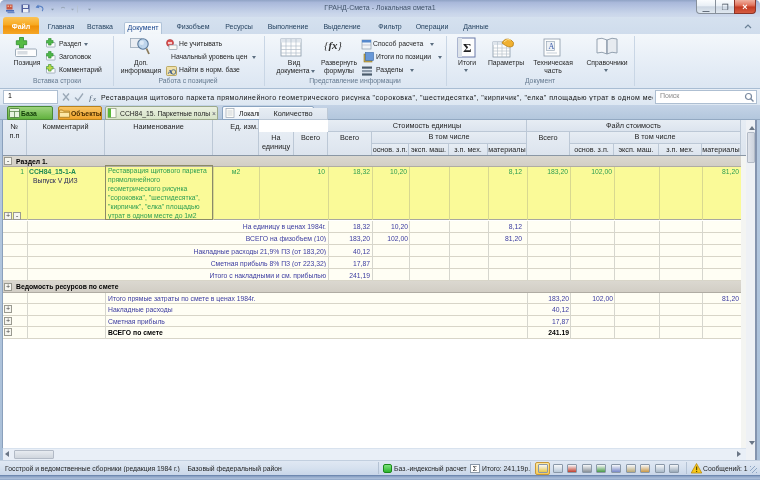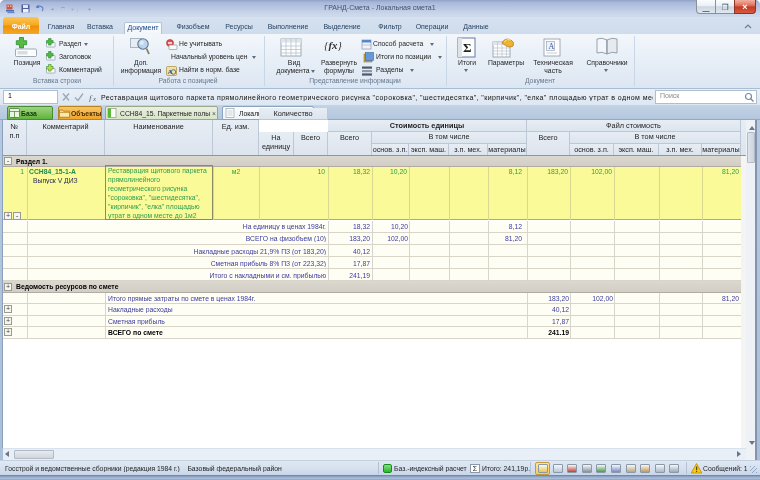--- a/index.html
+++ b/index.html
@@ -281,23 +281,23 @@
   <g stroke="#b8c0cc" stroke-width="0.7">
       <line x1="2.5" y1="3" x2="7.5" y2="3"></line>
       <line x1="2.5" y1="5" x2="7.5" y2="5"></line>
       <line x1="2.5" y1="7" x2="7.5" y2="7"></line>
     </g>
 </svg>
 <div id="gridbg"></div>
 <div class="hc" style="left:3px;top:120px;width:24px;height:36px;padding-top:2px;font-size:7.3px;">№<br>п.п</div>
 <div class="hc" style="left:27px;top:120px;width:78px;height:36px;padding-top:2px;font-size:7.3px;">Комментарий</div>
 <div class="hc" style="left:105px;top:120px;width:108px;height:36px;padding-top:2px;font-size:7.3px;">Наименование</div>
-<div class="hc" style="left:213px;top:120px;width:46px;height:36px;padding-top:2px;font-size:7.3px;">Ед. изм.</div>
+<div class="hc" style="left:213px;top:120px;width:46px;height:36px;padding-top:2px;font-size:7.3px;text-align:right;">Ед. изм.</div>
 <div class="hc" style="left:259px;top:108px;width:69px;height:12px;padding-top:1px;font-size:7.3px;">Количество</div>
-<div class="hc" style="left:328px;top:120px;width:199px;height:12px;padding-top:1px;font-size:7.3px;font-weight:bold;">Стоимость единицы</div>
+<div class="hc" style="left:328px;top:120px;width:199px;height:12px;padding-top:1px;font-size:7.3px;">Стоимость единицы</div>
 <div class="hc" style="left:527px;top:120px;width:214px;height:12px;padding-top:1px;font-size:7.3px;">Файл стоимость</div>
 <div class="hc" style="left:259px;top:132px;width:35px;height:24px;padding-top:1px;font-size:7.3px;">На<br>единицу</div>
 <div class="hc" style="left:294px;top:132px;width:34px;height:24px;padding-top:1px;font-size:7.3px;">Всего</div>
 <div class="hc" style="left:328px;top:132px;width:44px;height:24px;padding-top:1px;font-size:7.3px;">Всего</div>
 <div class="hc" style="left:372px;top:132px;width:155px;height:12px;padding-top:0px;font-size:7.3px;">В том числе</div>
 <div class="hc" style="left:527px;top:132px;width:43px;height:24px;padding-top:1px;font-size:7.3px;">Всего</div>
 <div class="hc" style="left:570px;top:132px;width:171px;height:12px;padding-top:0px;font-size:7.3px;">В том числе</div>
 <div class="hc" style="left:372px;top:144px;width:37px;height:12px;padding-top:1px;font-size:7.2px;">основ. з.п.</div>
 <div class="hc" style="left:409px;top:144px;width:40px;height:12px;padding-top:1px;font-size:7.2px;">эксп. маш.</div>
 <div class="hc" style="left:449px;top:144px;width:39px;height:12px;padding-top:1px;font-size:7.2px;">з.п. мех.</div>

